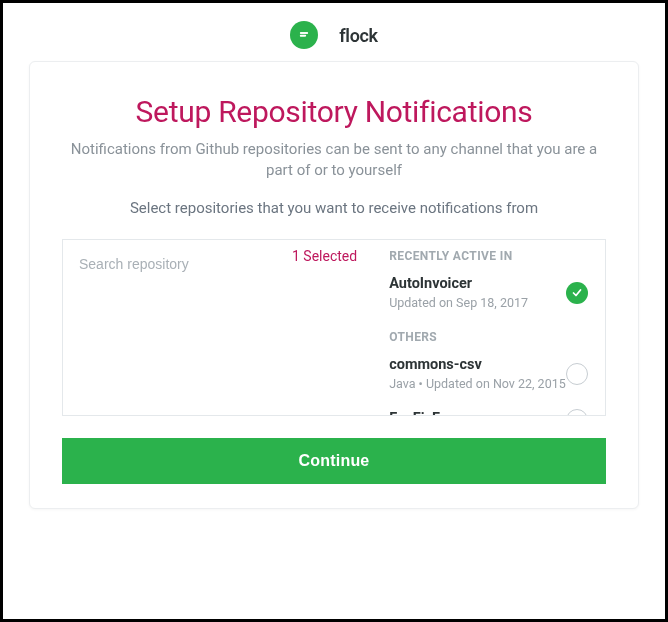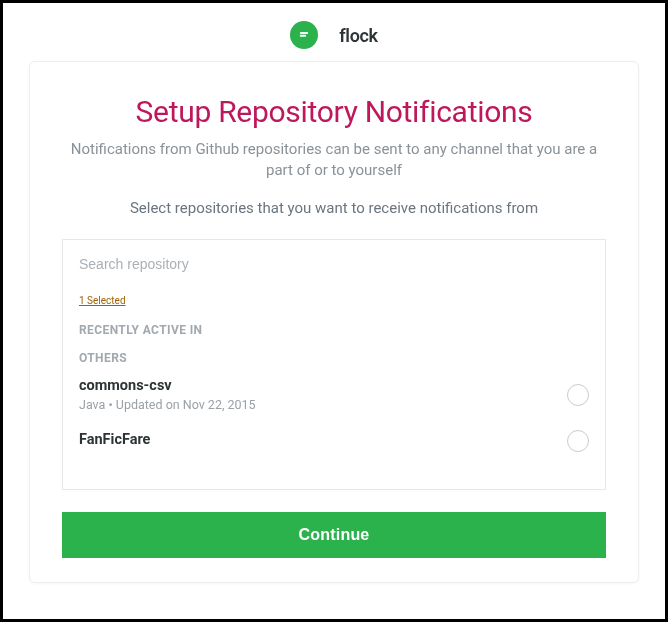--- a/index.html
+++ b/index.html
@@ -69,42 +69,41 @@
     .instruction {
       font-size: 15px;
       color: #6b7580;
       text-align: center;
       margin-bottom: 22px;
     }
     .repo-box {
       width: 100%;
       border: 1px solid #e4e8eb;
       display: flex;
-      flex-direction: column;
+      flex-direction: row;
       margin-bottom: 22px;
     }
     .search-wrap {
       padding: 14px 16px;
     }
     .search-input {
       width: 100%;
       border: none;
       font-size: 14px;
       color: #2d3436;
       outline: none;
       background: transparent;
     }
     .search-input::placeholder {
       color: #a9b0b6;
     }
     .selected-count {
       padding: 8px 16px 8px 16px;
-      font-size: 10px;
-      color: #a16207;
-      text-decoration: underline;
+      font-size: 14px;
+      color: #be185d;
     }
     .scroll-area {
       height: 175px;
       overflow-y: scroll;
       border-top: 1px solid transparent;
     }
     .section-label {
       font-size: 12px;
       font-weight: 700;
       color: #a1a9af;
@@ -203,20 +202,31 @@
 
   <div class="repo-box">
     <div class="search-wrap">
       <input type="text" class="search-input" placeholder="Search repository" style="">
     </div>
     <div class="selected-count">1 Selected</div>
 
     <div class="scroll-area">
       <div class="section-label">RECENTLY ACTIVE IN</div>
 
+      <div class="repo-item">
+        <div class="repo-info">
+          <span class="repo-name">AutoInvoicer</span>
+          <span class="repo-meta">Updated on Sep 18, 2017</span>
+        </div>
+        <span class="check-circle selected">
+          <svg width="12" height="12" viewBox="0 0 24 24" fill="none">
+            <path d="M5 12 l5 5 l9 -11" stroke="#fff" stroke-width="3.5" stroke-linecap="round" stroke-linejoin="round"></path>
+          </svg>
+        </span>
+      </div>
 
       <div class="section-label">OTHERS</div>
 
       <div class="repo-item">
         <div class="repo-info">
           <span class="repo-name">commons-csv</span>
           <span class="repo-meta">Java  •  Updated on Nov 22, 2015</span>
         </div>
         <span class="check-circle unselected"></span>
       </div>

